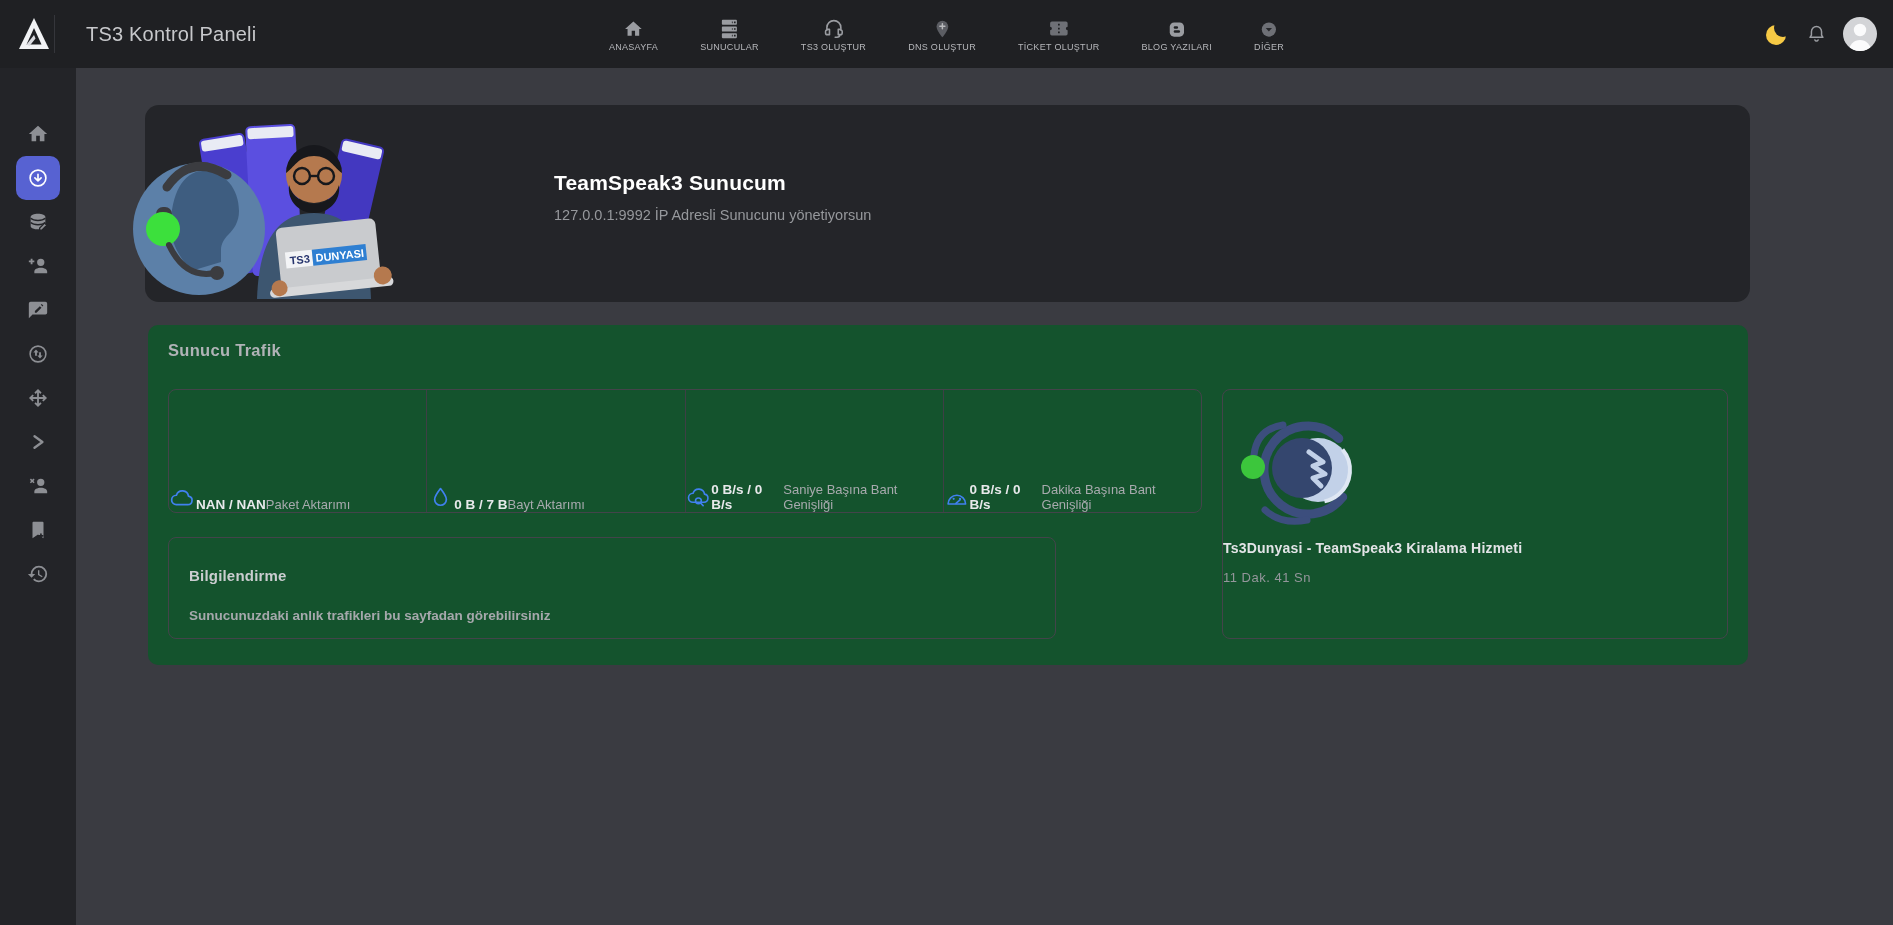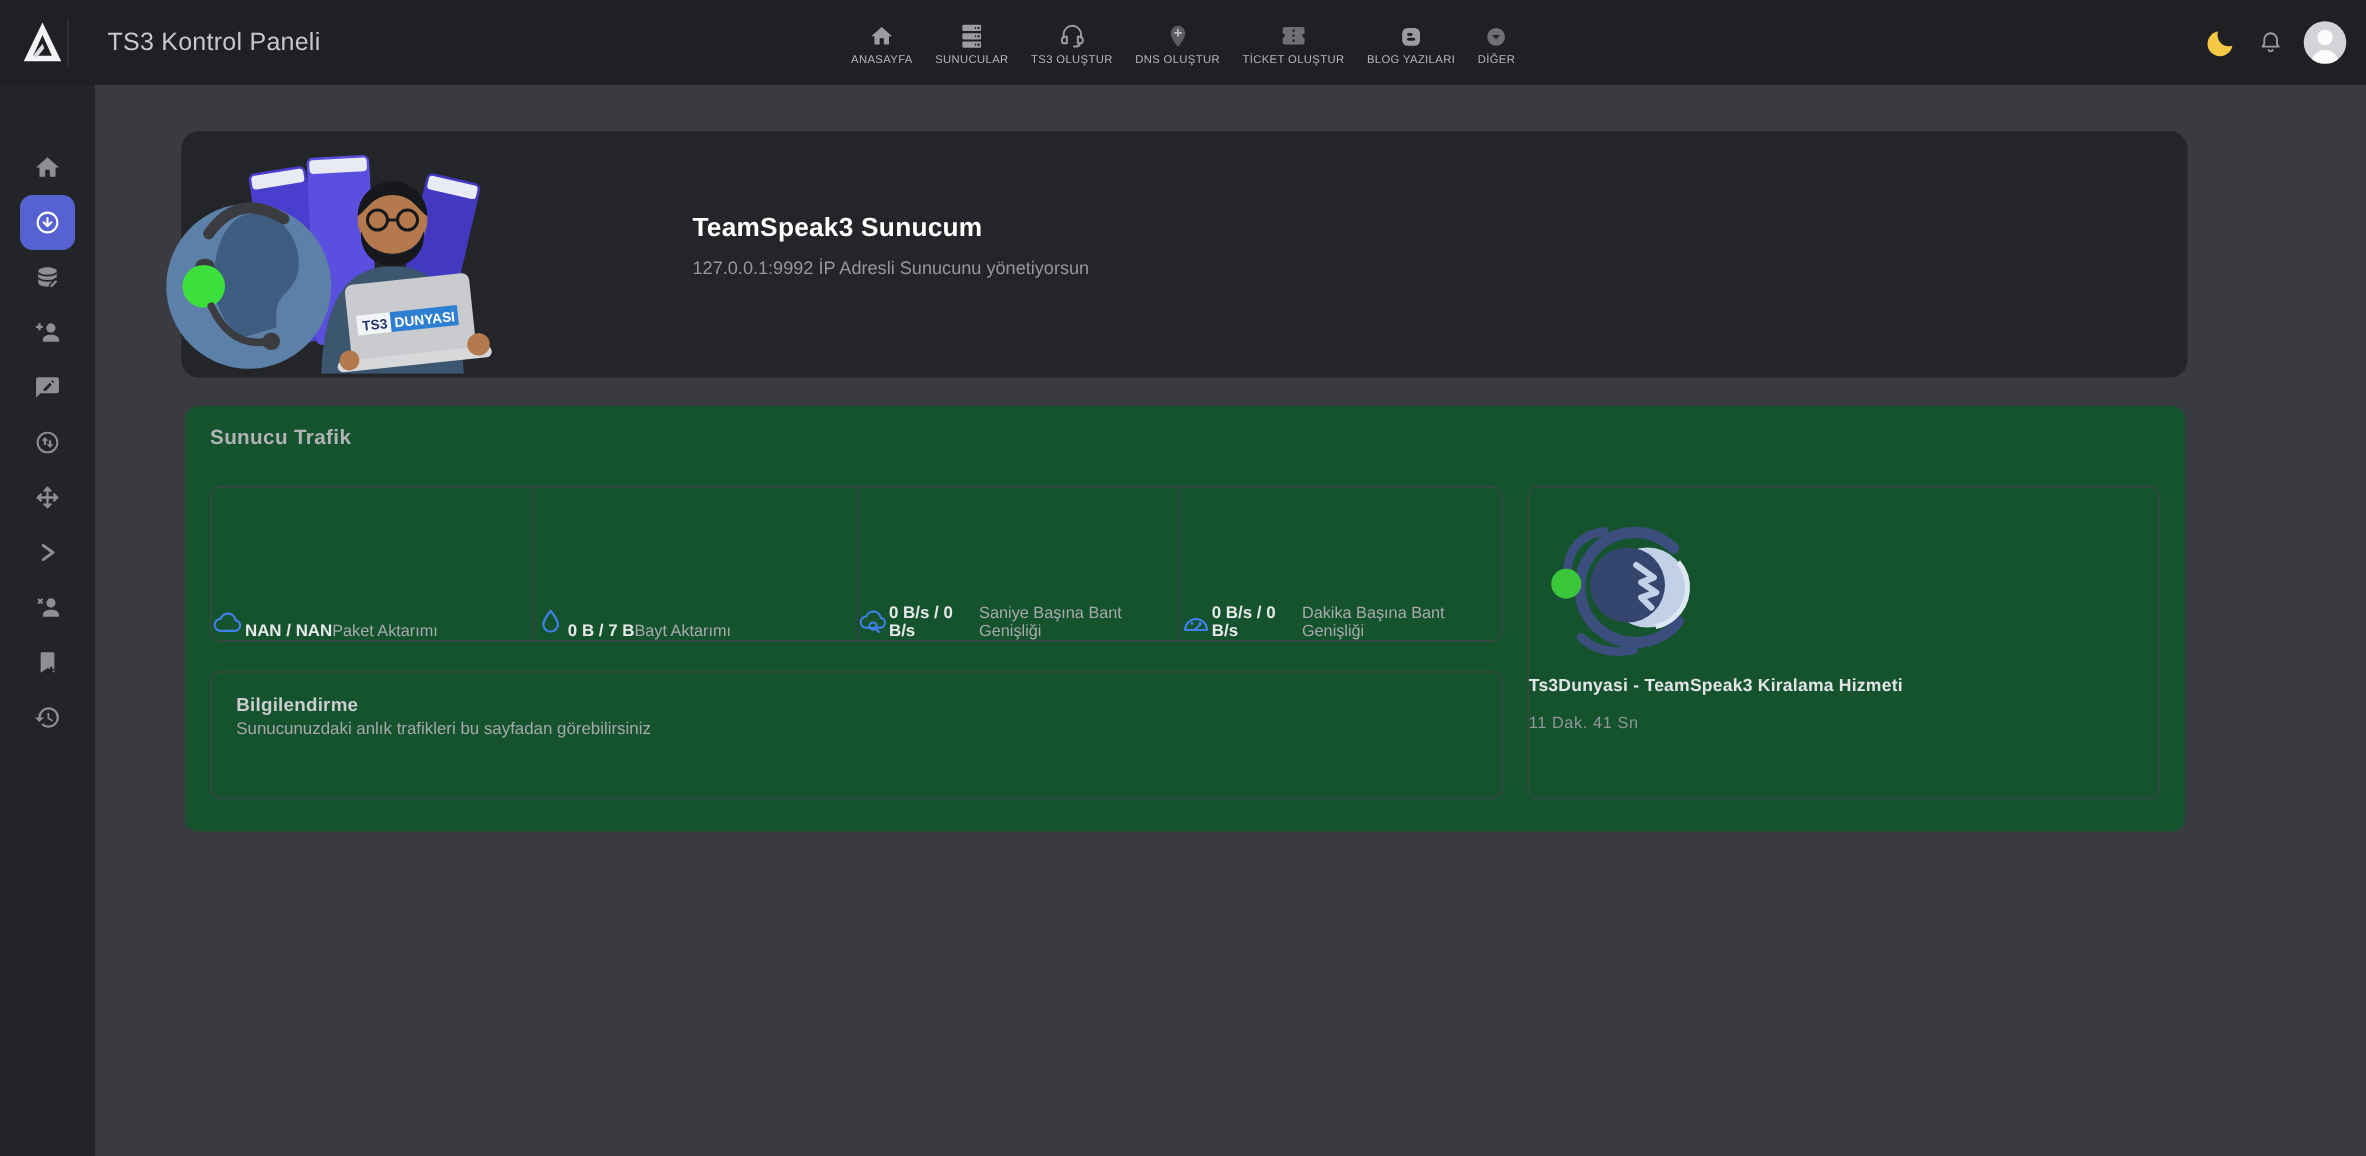--- a/index.html
+++ b/index.html
@@ -7,21 +7,21 @@
   body { font-family:"Liberation Sans", sans-serif; }
   .app { position:relative; width:1893px; height:925px; overflow:hidden; background:#1f2023; }
 
   
   .topbar { position:absolute; left:0; top:0; width:1893px; height:68px; background:#1f2023; z-index:30; }
   .brand { position:absolute; left:18px; top:0; height:68px; display:flex; align-items:center; }
   .brand-divider { position:absolute; left:54px; top:15px; width:1px; height:38px; background:#35363b; }
   .app-title { position:absolute; left:86px; top:0; height:68px; display:flex; align-items:center;
                font-size:20px; color:#c7c8cb; font-weight:500; letter-spacing:.2px; white-space:nowrap; }
   .top-nav { position:absolute; left:50%; top:0; height:68px; transform:translateX(-50%);
-             display:flex; gap:18px; align-items:center; }
+             display:flex; gap:42px; align-items:center; }
   .nav-item { display:flex; flex-direction:column; align-items:center; justify-content:center;
               background:none; border:none; cursor:pointer; padding:0; }
   .nav-ico { height:22px; display:flex; align-items:flex-end; justify-content:center; }
   .nav-label { margin-top:3px; font-size:9px; letter-spacing:.3px; color:#b6b7bb; white-space:nowrap;
                font-family:"Liberation Sans", sans-serif; }
   .top-actions { position:absolute; right:16px; top:0; height:68px; display:flex; align-items:center; gap:16px; }
   .icon-btn { background:none; border:none; cursor:pointer; padding:0; display:flex; align-items:center; }
   .avatar { width:34px; height:34px; border-radius:50%; background:#d3d4d7; overflow:hidden;
             display:flex; align-items:flex-end; justify-content:center; border:none; cursor:pointer; padding:0; }
 
@@ -48,24 +48,24 @@
   .panel-title { position:absolute; left:20px; top:16px; font-size:16.5px; font-weight:bold;
                  color:#b1b3b7; letter-spacing:.3px; }
 
   .stats-card { position:absolute; left:20px; top:64px; width:1034px; height:124px;
                 border:1px solid #43444a; border-radius:8px; display:flex; }
   .stat { flex:1; display:flex; flex-direction:row; align-items:flex-end; padding-top:16px; }
   .stat + .stat { border-left:1px solid #3e3f45; }
   .stat-value { margin-top:9px; font-size:13.5px; font-weight:bold; color:#e8e9eb; }
   .stat-label { margin-top:8px; font-size:13px; color:#a8aaae; }
 
-  .info-card { position:absolute; left:20px; top:212px; width:1034px; height:102px;
-               border:1px solid #43444a; border-radius:8px; padding:18px 20px; }
+  .info-card { position:absolute; left:20px; top:212px; width:888px; height:102px;
+               border:1px solid #43444a; border-radius:8px; padding:29px 20px; }
   .info-title { font-size:15px; font-weight:bold; color:#cbcdd0; letter-spacing:.2px; }
-  .info-text { margin-top:2px; font-size:13.5px; color:#a6a8ac; }
+  .info-text { margin-top:24px; font-size:13.5px; color:#a6a8ac;font-weight:bold; }
 
   .provider-card { position:absolute; left:1074px; top:64px; width:506px; height:250px;
                    border:1px solid #43444a; border-radius:8px;
                    display:flex; flex-direction:column; align-items:flex-start; }
   .provider-logo { margin-top:22px; }
   .provider-name { margin-top:6px; font-size:14px; font-weight:bold; color:#e3e4e7; letter-spacing:.2px; }
   .provider-uptime { margin-top:14px; font-size:13px; color:#94969b; letter-spacing:.5px; }
 </style>
 </head>
 <body>

